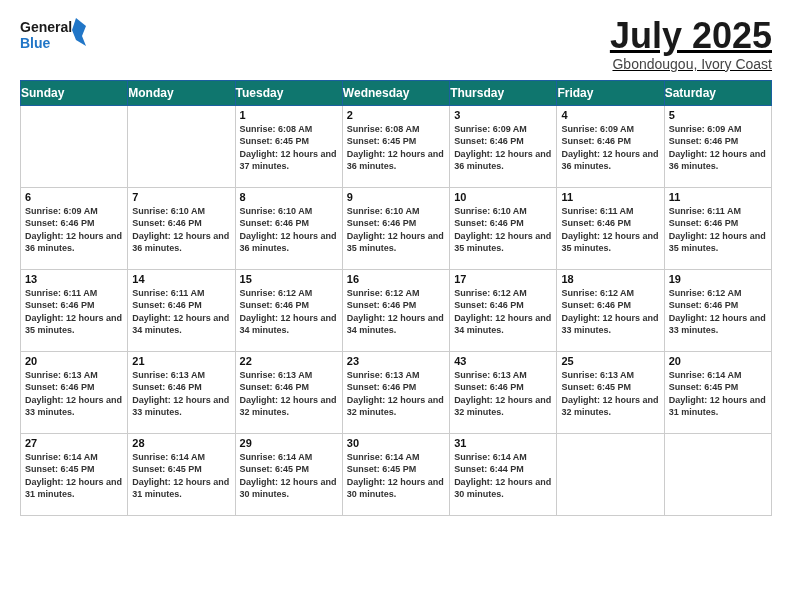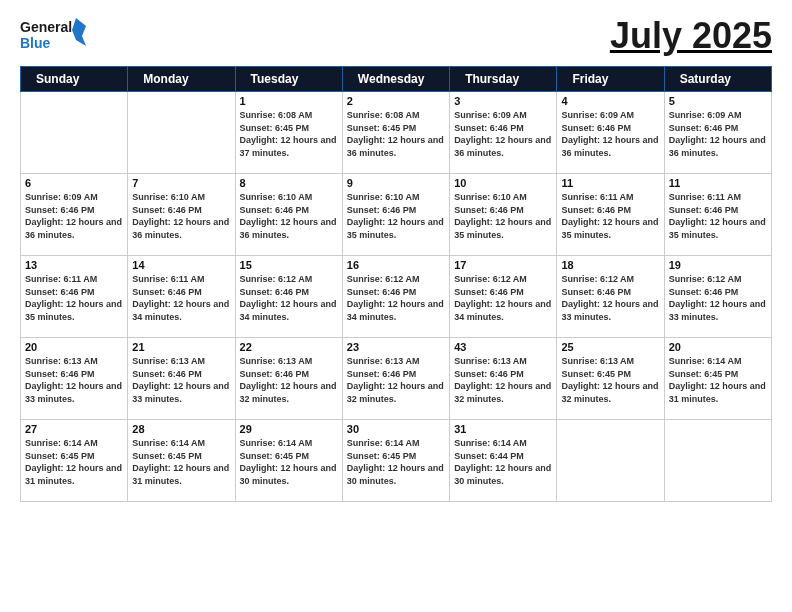--- a/index.html
+++ b/index.html
@@ -43,25 +43,25 @@
       color: #444;
     }
     .calendar {
       flex: 1;
       border: 1px solid #ccc;
       border-collapse: collapse;
       width: 100%;
       table-layout: fixed;
     }
     .calendar th {
-      background: #0f172a;
+      background: #0f766e;
       color: #fff;
       font-size: 12px;
       font-weight: bold;
-      padding: 5px 15px;
+      padding: 5px 0;
       border: 1px solid #1a5fa0;
       text-align: left;
     }
     .calendar td {
       border: 1px solid #ccc;
       vertical-align: top;
       padding: 3px 4px;
       font-size: 9.5px;
       color: #333;
       height: 82px;
@@ -95,20 +95,21 @@
   <div class="header">
     <div class="logo">
   <svg width="70" height="42" viewBox="0 0 70 42" xmlns="http://www.w3.org/2000/svg">
     <text x="0" y="16" font-size="14" font-weight="bold" font-family="Arial" fill="#1a1a1a">General</text>
     <text x="0" y="32" font-size="14" font-weight="bold" font-family="Arial" fill="#2176c7">Blue</text>
     <polygon points="56,2 66,10 62,20 66,30 56,24 52,14" fill="#2176c7"></polygon>
   </svg>
 </div>
     <div class="title-block">
       <div class="month-title">July 2025</div>
+      <div class="subtitle">Gbondougou, Ivory Coast</div>
     </div>
   </div>
 
   <table class="calendar">
     <thead>
       <tr>
         <th>Sunday</th>
         <th>Monday</th>
         <th>Tuesday</th>
         <th>Wednesday</th>

